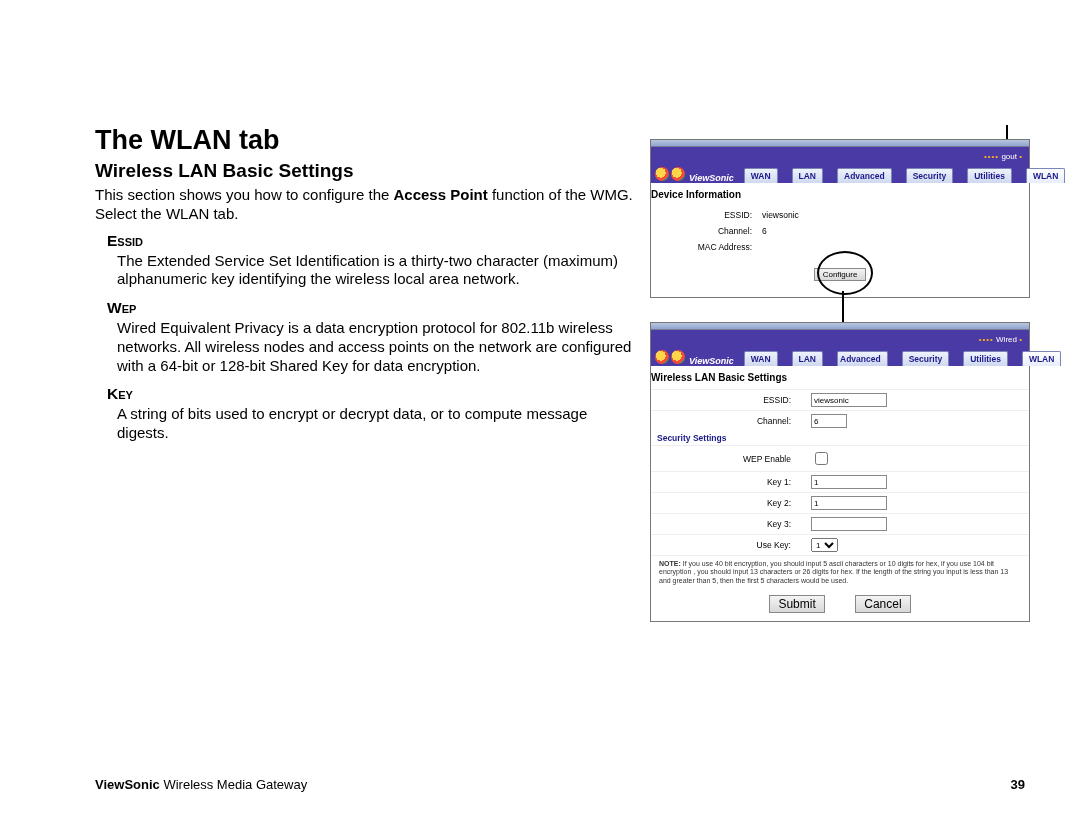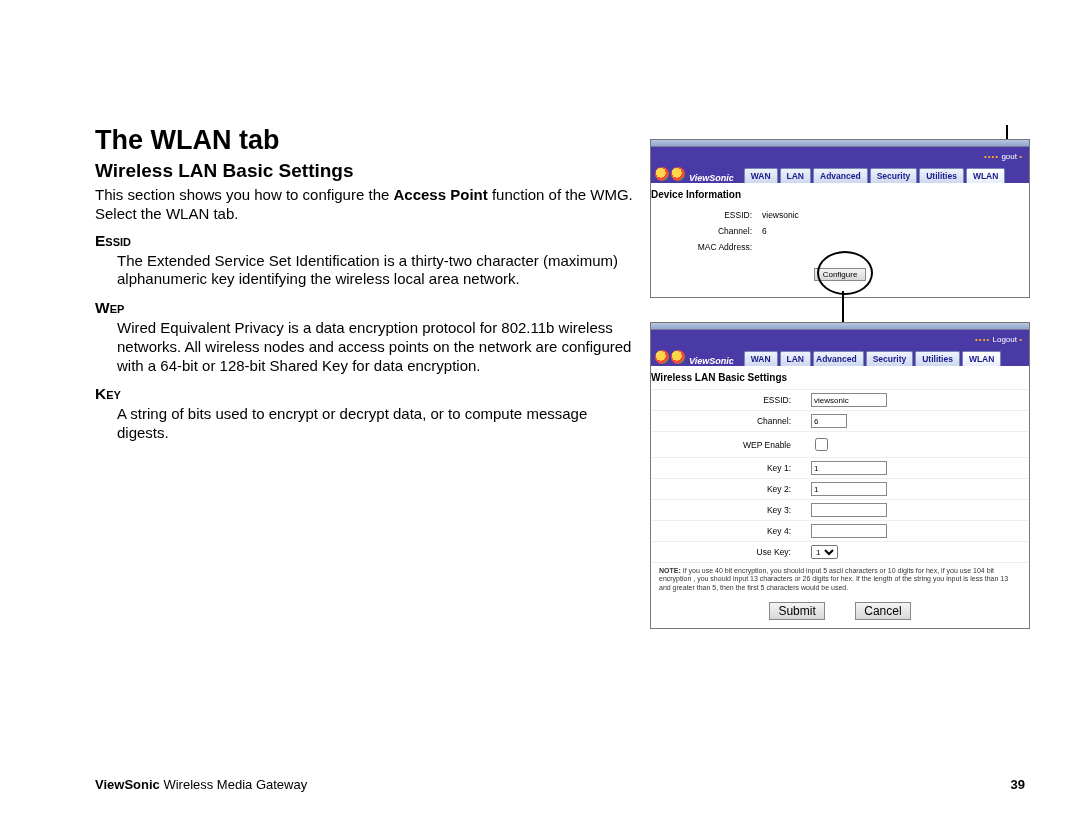--- a/index.html
+++ b/index.html
@@ -41,21 +41,21 @@
     font-weight: bold;
     margin: 0 0 4px 0;
   }
   .intro {
     margin: 0 0 8px 0;
     line-height: 1.25;
   }
   .term {
     font-size: 15.5px;
     font-weight: bold;
-    margin: 0 0 2px 0;
+    margin: 0 0 2px 12px;
     font-variant: small-caps;
   }
   .def {
     margin: 0 0 10px 22px;
     line-height: 1.25;
   }
 
   
   .mini {
     width: 378px;
@@ -100,21 +100,21 @@
   .logout {
     position: absolute;
     right: 6px;
     top: 5px;
     color: #fff;
     font-size: 8px;
   }
   .logout .dot { color: #ffb020; letter-spacing: 1px; }
   .tabs {
     display: flex;
-    gap: 2px;
+    gap: 14px;
     margin-left: 4px;
     margin-bottom: 0;
   }
   .tab {
     background: linear-gradient(#eef2fc,#cfd8ef);
     color: #1a1a8a;
     border: 1px solid #7a86b8;
     border-bottom: none;
     padding: 2px 6px;
     font-size: 8.5px;
@@ -317,52 +317,49 @@
           </div>
           <span class="brand">ViewSonic</span>
           <div class="tabs">
             <span class="tab">WAN</span>
             <span class="tab">LAN</span>
             <span class="tab" style="padding-left:2px">Advanced</span>
             <span class="tab">Security</span>
             <span class="tab">Utilities</span>
             <span class="tab active">WLAN</span>
           </div>
-          <span class="logout"><span class="dot">••••</span> <span>Logout</span> <span class="dot">•</span></span>
+          <span class="logout"><span class="dot">••••</span> <span>Wired</span> <span class="dot">•</span></span>
         </div>
         <div class="paneltitle">Wireless LAN Basic Settings</div>
 
         <div class="form-row">
           <span class="flab">ESSID:</span>
           <input type="text" value="viewsonic" style="">
         </div>
         <div class="form-row">
           <span class="flab">Channel:</span>
           <input type="text" style="width: 30px;" value="6">
         </div>
 
+        <div class="secsettings">Security Settings</div>
 
         <div class="form-row">
           <span class="flab">WEP Enable</span>
           <input type="checkbox" style="">
         </div>
         <div class="form-row">
           <span class="flab">Key 1:</span>
           <input type="text" value="1" style="">
         </div>
         <div class="form-row">
           <span class="flab">Key 2:</span>
           <input type="text" value="1" style="">
         </div>
         <div class="form-row">
           <span class="flab">Key 3:</span>
-          <input type="text" value="" style="">
-        </div>
-        <div class="form-row">
-          <span class="flab">Key 4:</span>
           <input type="text" value="" style="">
         </div>
         <div class="form-row">
           <span class="flab">Use Key:</span>
           <select><option>1</option></select>
         </div>
         <div class="note"><b>NOTE:</b> <span>If you use 40 bit encryption, you should input 5 ascii characters or 10 digits for hex, if you use 104 bit encryption , you should input 13 characters or 26 digits for hex.   If the length of the string you input is less than 13 and greater than 5, then the first 5 characters would be used.</span></div>
         <div class="btnrow">
           <button>Submit</button>
           <button>Cancel</button>

